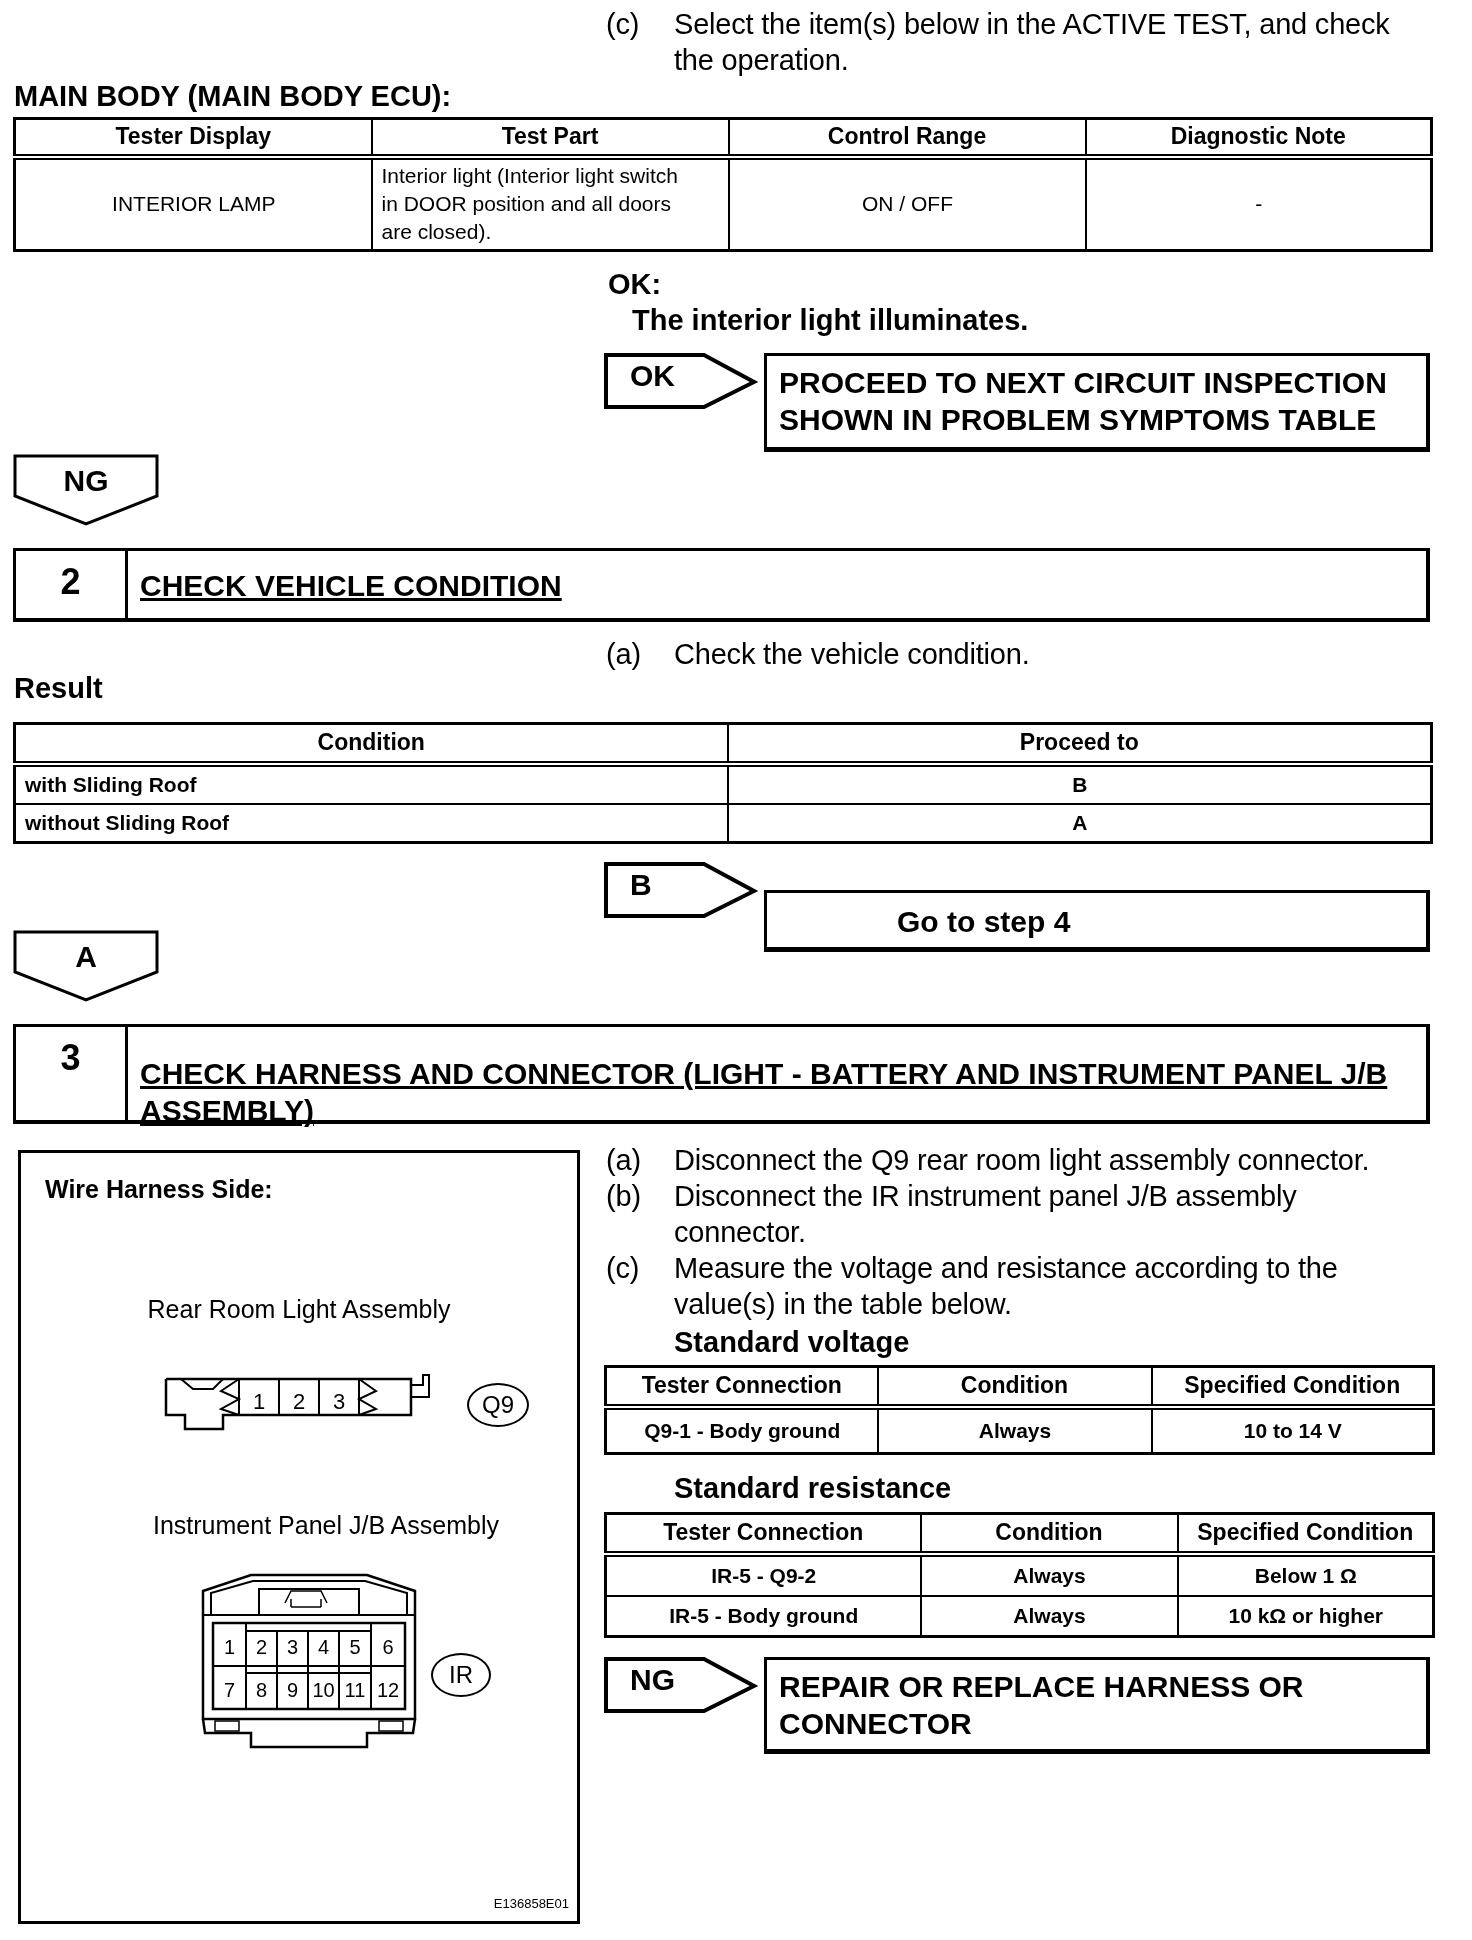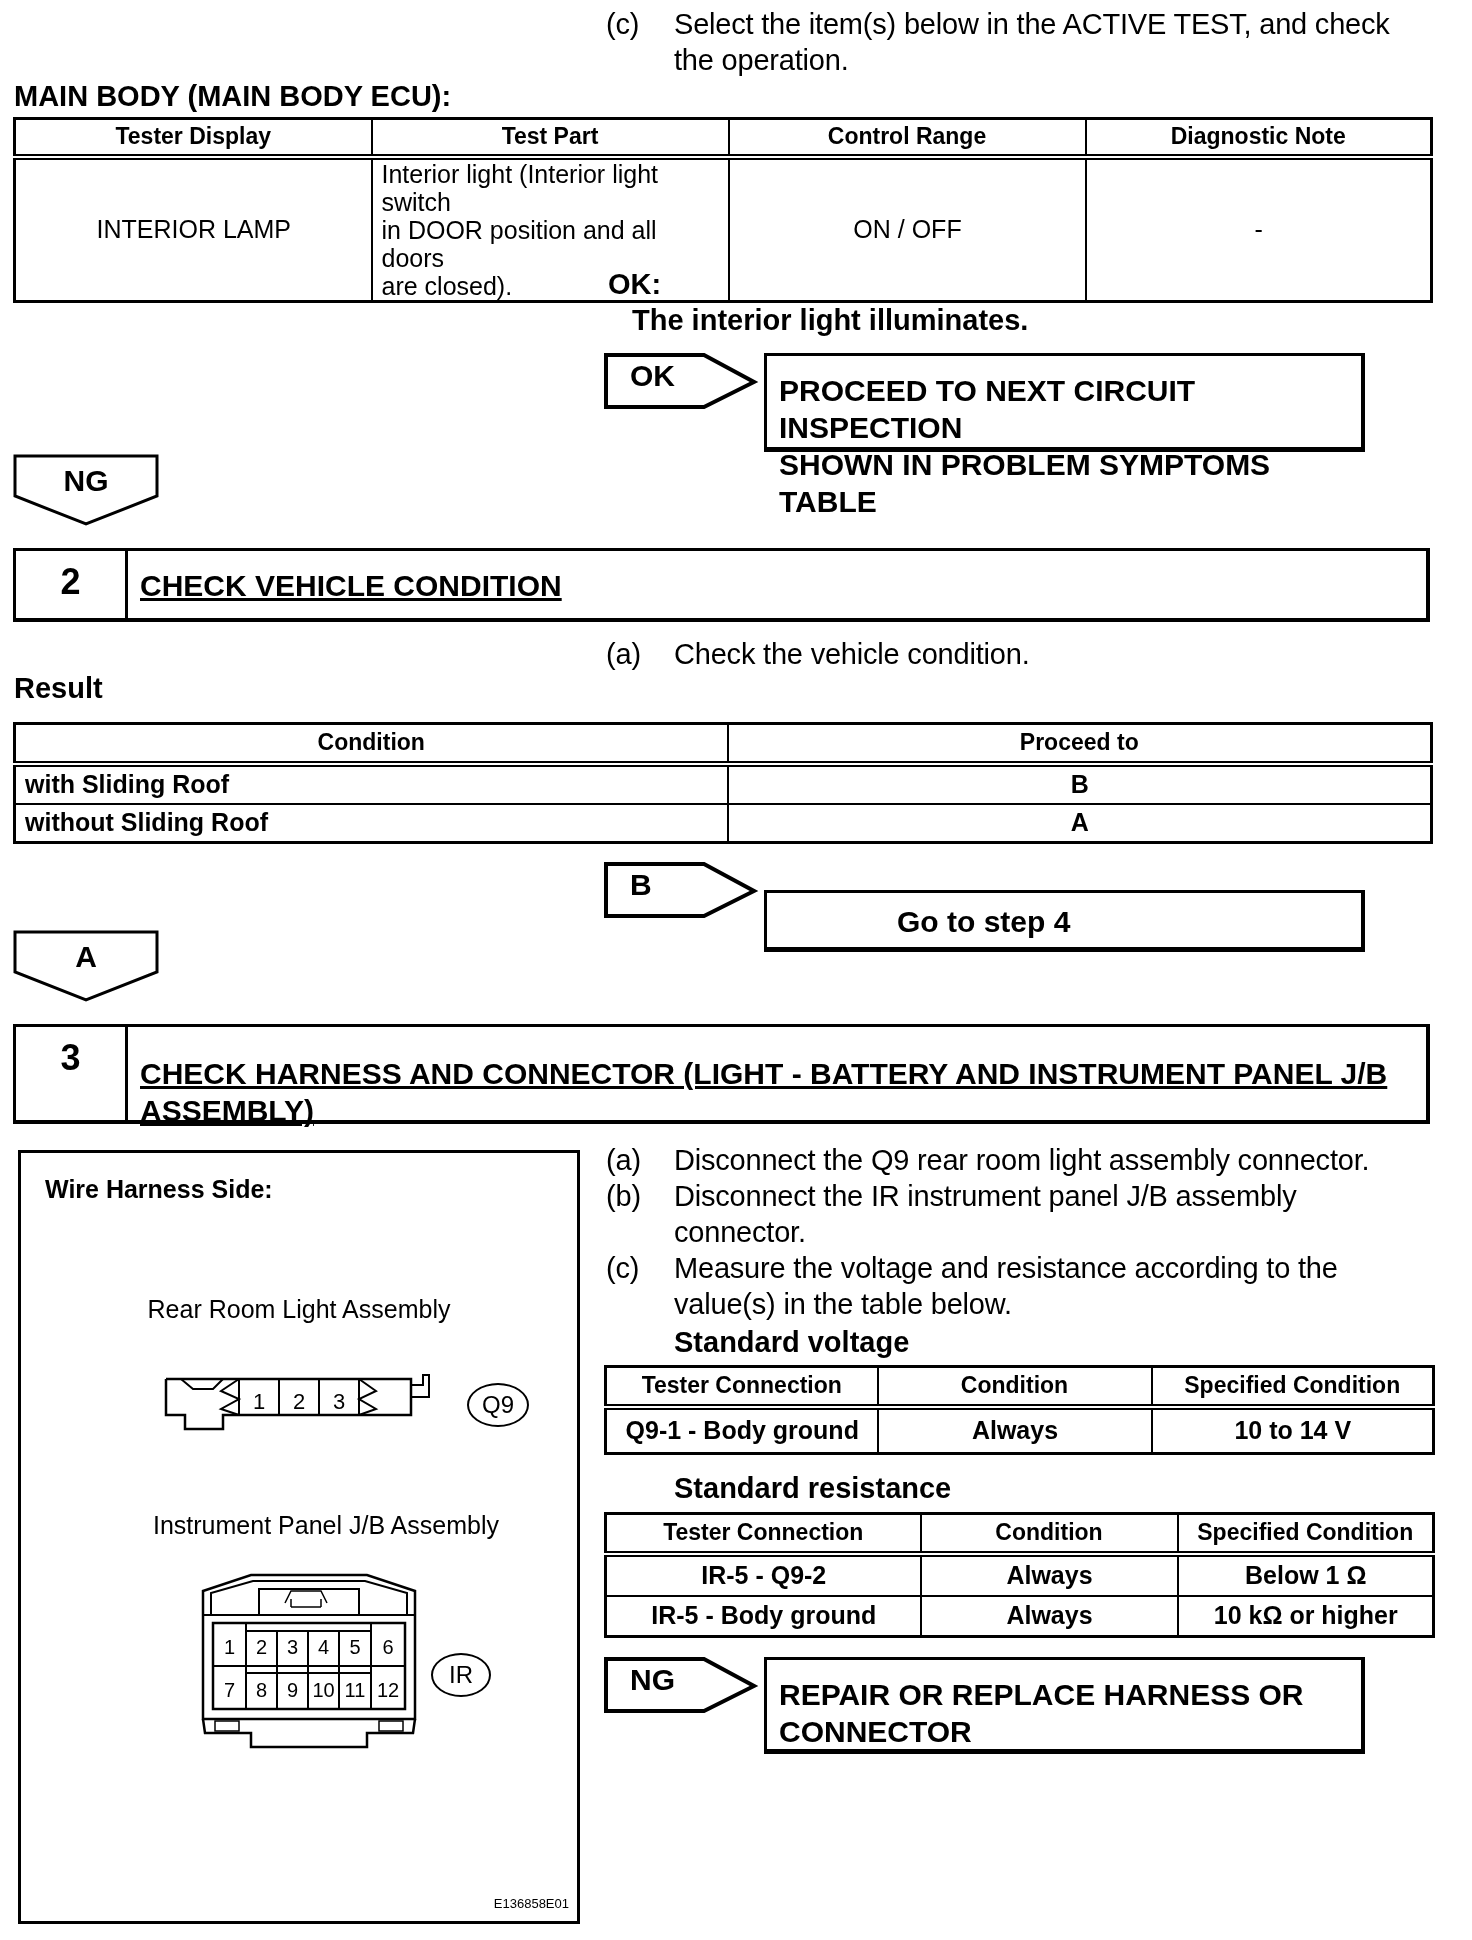--- a/index.html
+++ b/index.html
@@ -8,33 +8,33 @@
   .abs { position: absolute; }
   .body-text { font-size: 29px; line-height: 36px; letter-spacing: -0.2px; }
   .bold { font-weight: bold; }
   .section-title { font-size: 29px; font-weight: bold; }
 
   table.grid { position: absolute; border-collapse: collapse; table-layout: fixed; }
   table.grid td, table.grid th { border: 2px solid #000; padding: 0 8px; }
   table.grid { border: 3px solid #000; }
   table.grid th { font-weight: bold; font-size: 23px; text-align: center; }
   table.grid thead tr th { border-bottom: 6px double #000; }
-  table.grid td { font-size: 25px; padding-left: 9px; }
+  table.grid td { font-size: 21px; padding-left: 9px; }
   .c { text-align: center; }
   .l { text-align: left; }
   .b { font-weight: bold; }
 
   .stepbox { position: absolute; left: 13px; width: 1417px; border: 4px solid #000; border-left-width: 3px; border-top-width: 3px;
              box-sizing: border-box; display: flex; }
   .stepbox .num { width: 112px; border-right: 3px solid #000; flex: none; font-size: 36px; font-weight: bold;
                   display: flex; justify-content: center; padding-top: 10px; box-sizing: border-box; }
   .stepbox .title { font-size: 30px; font-weight: bold; padding: 28px 12px 0 12px; line-height: 37px; text-decoration: underline; }
 
-  .result-box { position: absolute; left: 764px; width: 601px; border: 3px solid #000; border-right-width: 4px; border-bottom-width: 5px;
-                box-sizing: border-box; font-size: 30px; font-weight: bold; line-height: 37px; padding: 16px 12px; }
+  .result-box { position: absolute; left: 764px; width: 666px; border: 3px solid #000; border-right-width: 4px; border-bottom-width: 5px;
+                box-sizing: border-box; font-size: 30px; font-weight: bold; line-height: 37px; padding: 8px 12px; }
 
   .flow-right { position: absolute; left: 604px; width: 160px; height: 56px; }
   .flow-right svg, .flow-down svg { position: absolute; left: 0; top: 0; }
   .flow-right .txt { position: absolute; left: 26px; top: 6px; font-size: 30px; font-weight: bold; }
   .flow-down { position: absolute; left: 13px; width: 146px; height: 72px; }
   .flow-down .txt { position: absolute; left: 0; width: 146px; top: 10px; text-align: center; font-size: 30px; font-weight: bold; }
 
   .figure { position: absolute; left: 18px; top: 1150px; width: 562px; height: 774px; border: 3px solid #000; box-sizing: border-box; }
   .fig-label { position: absolute; font-size: 25px; }
 </style>

